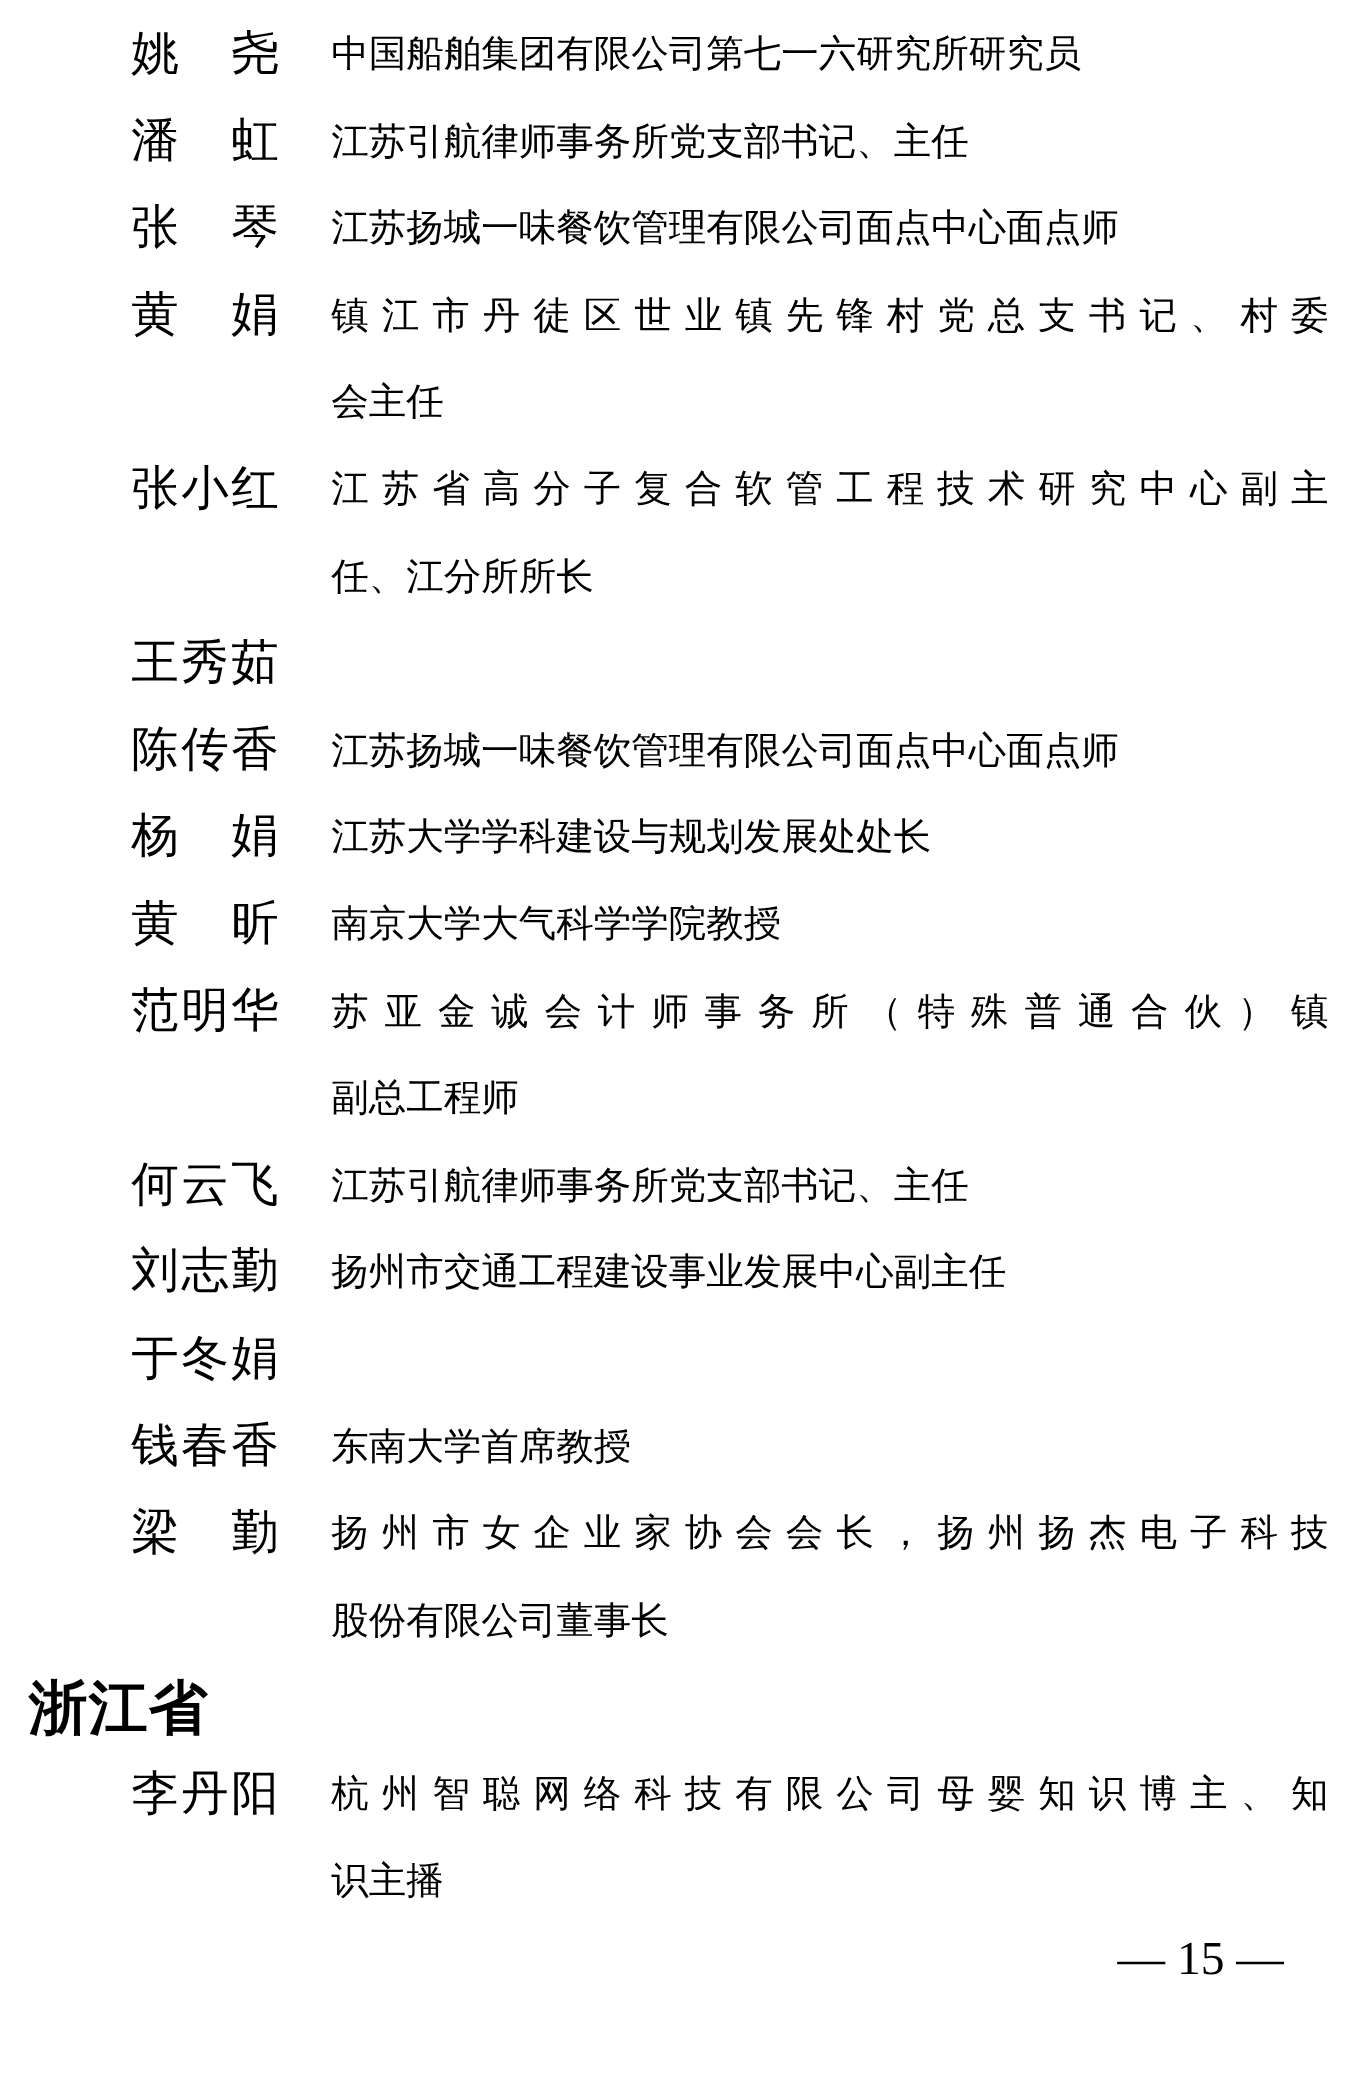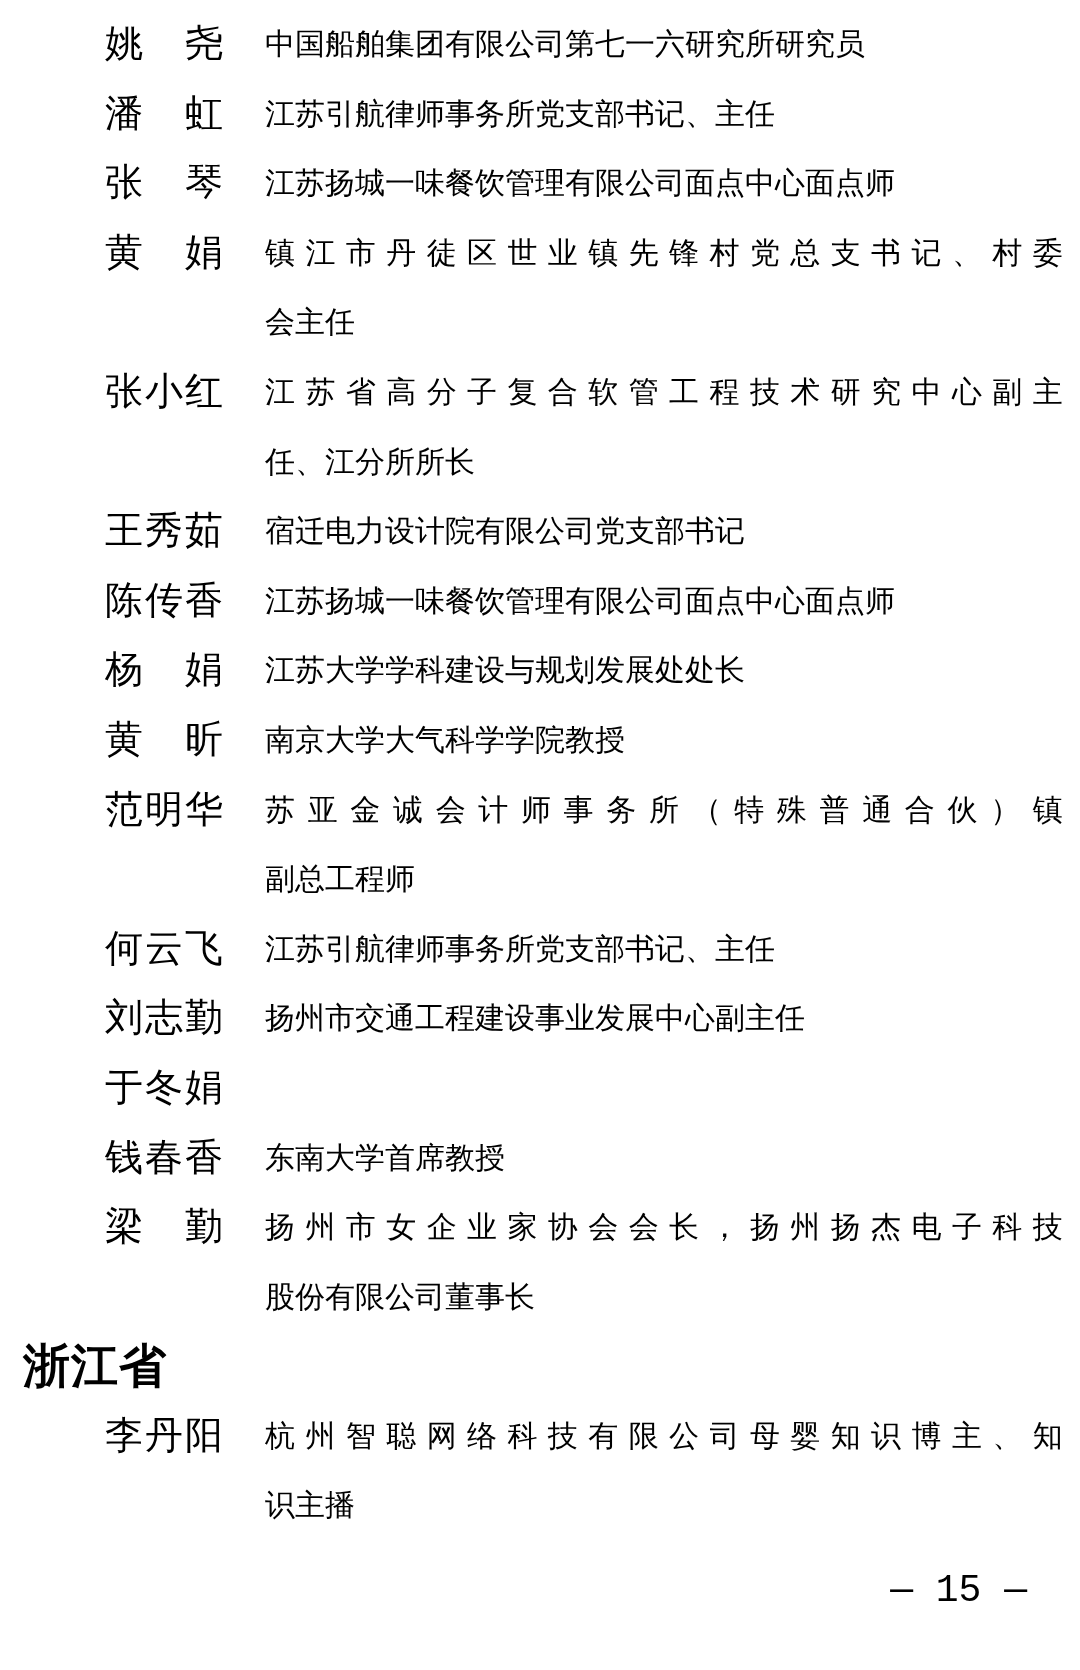--- a/index.html
+++ b/index.html
@@ -50,27 +50,27 @@
   .section-header {
     padding-left: 23px;
     height: 69.6px;
     line-height: 69.6px;
     font-size: 47px;
     font-weight: 700;
     font-family: "Liberation Sans", "DejaVu Sans", sans-serif;
     letter-spacing: 1px;
   }
   .page-number {
-    margin-top: 30px;
+    margin-top: 6px;
     height: 42px;
     line-height: 42px;
     font-size: 38px;
     text-align: right;
     padding-right: 53px;
-    font-family: Liberation Mono, monospace;
+    font-family: Liberation Serif, serif;
   }
 </style>
 </head>
 <body>
 
 <div class="doc">
   <div id="sections">
       <div class="entry">
     <div class="name">
           <span>姚</span>
@@ -160,23 +160,20 @@
           </div>
           <div class="line">任、江分所所长</div>
         </div>
   </div>
       <div class="entry">
     <div class="name">
           <span>王</span>
           <span>秀</span>
           <span>茹</span>
         </div>
-    <div class="desc">
-          <div class="line">宿迁电力设计院有限公司党支部书记</div>
-        </div>
   </div>
       <div class="entry">
     <div class="name">
           <span>陈</span>
           <span>传</span>
           <span>香</span>
         </div>
     <div class="desc">
           <div class="line">江苏扬城一味餐饮管理有限公司面点中心面点师</div>
         </div>

